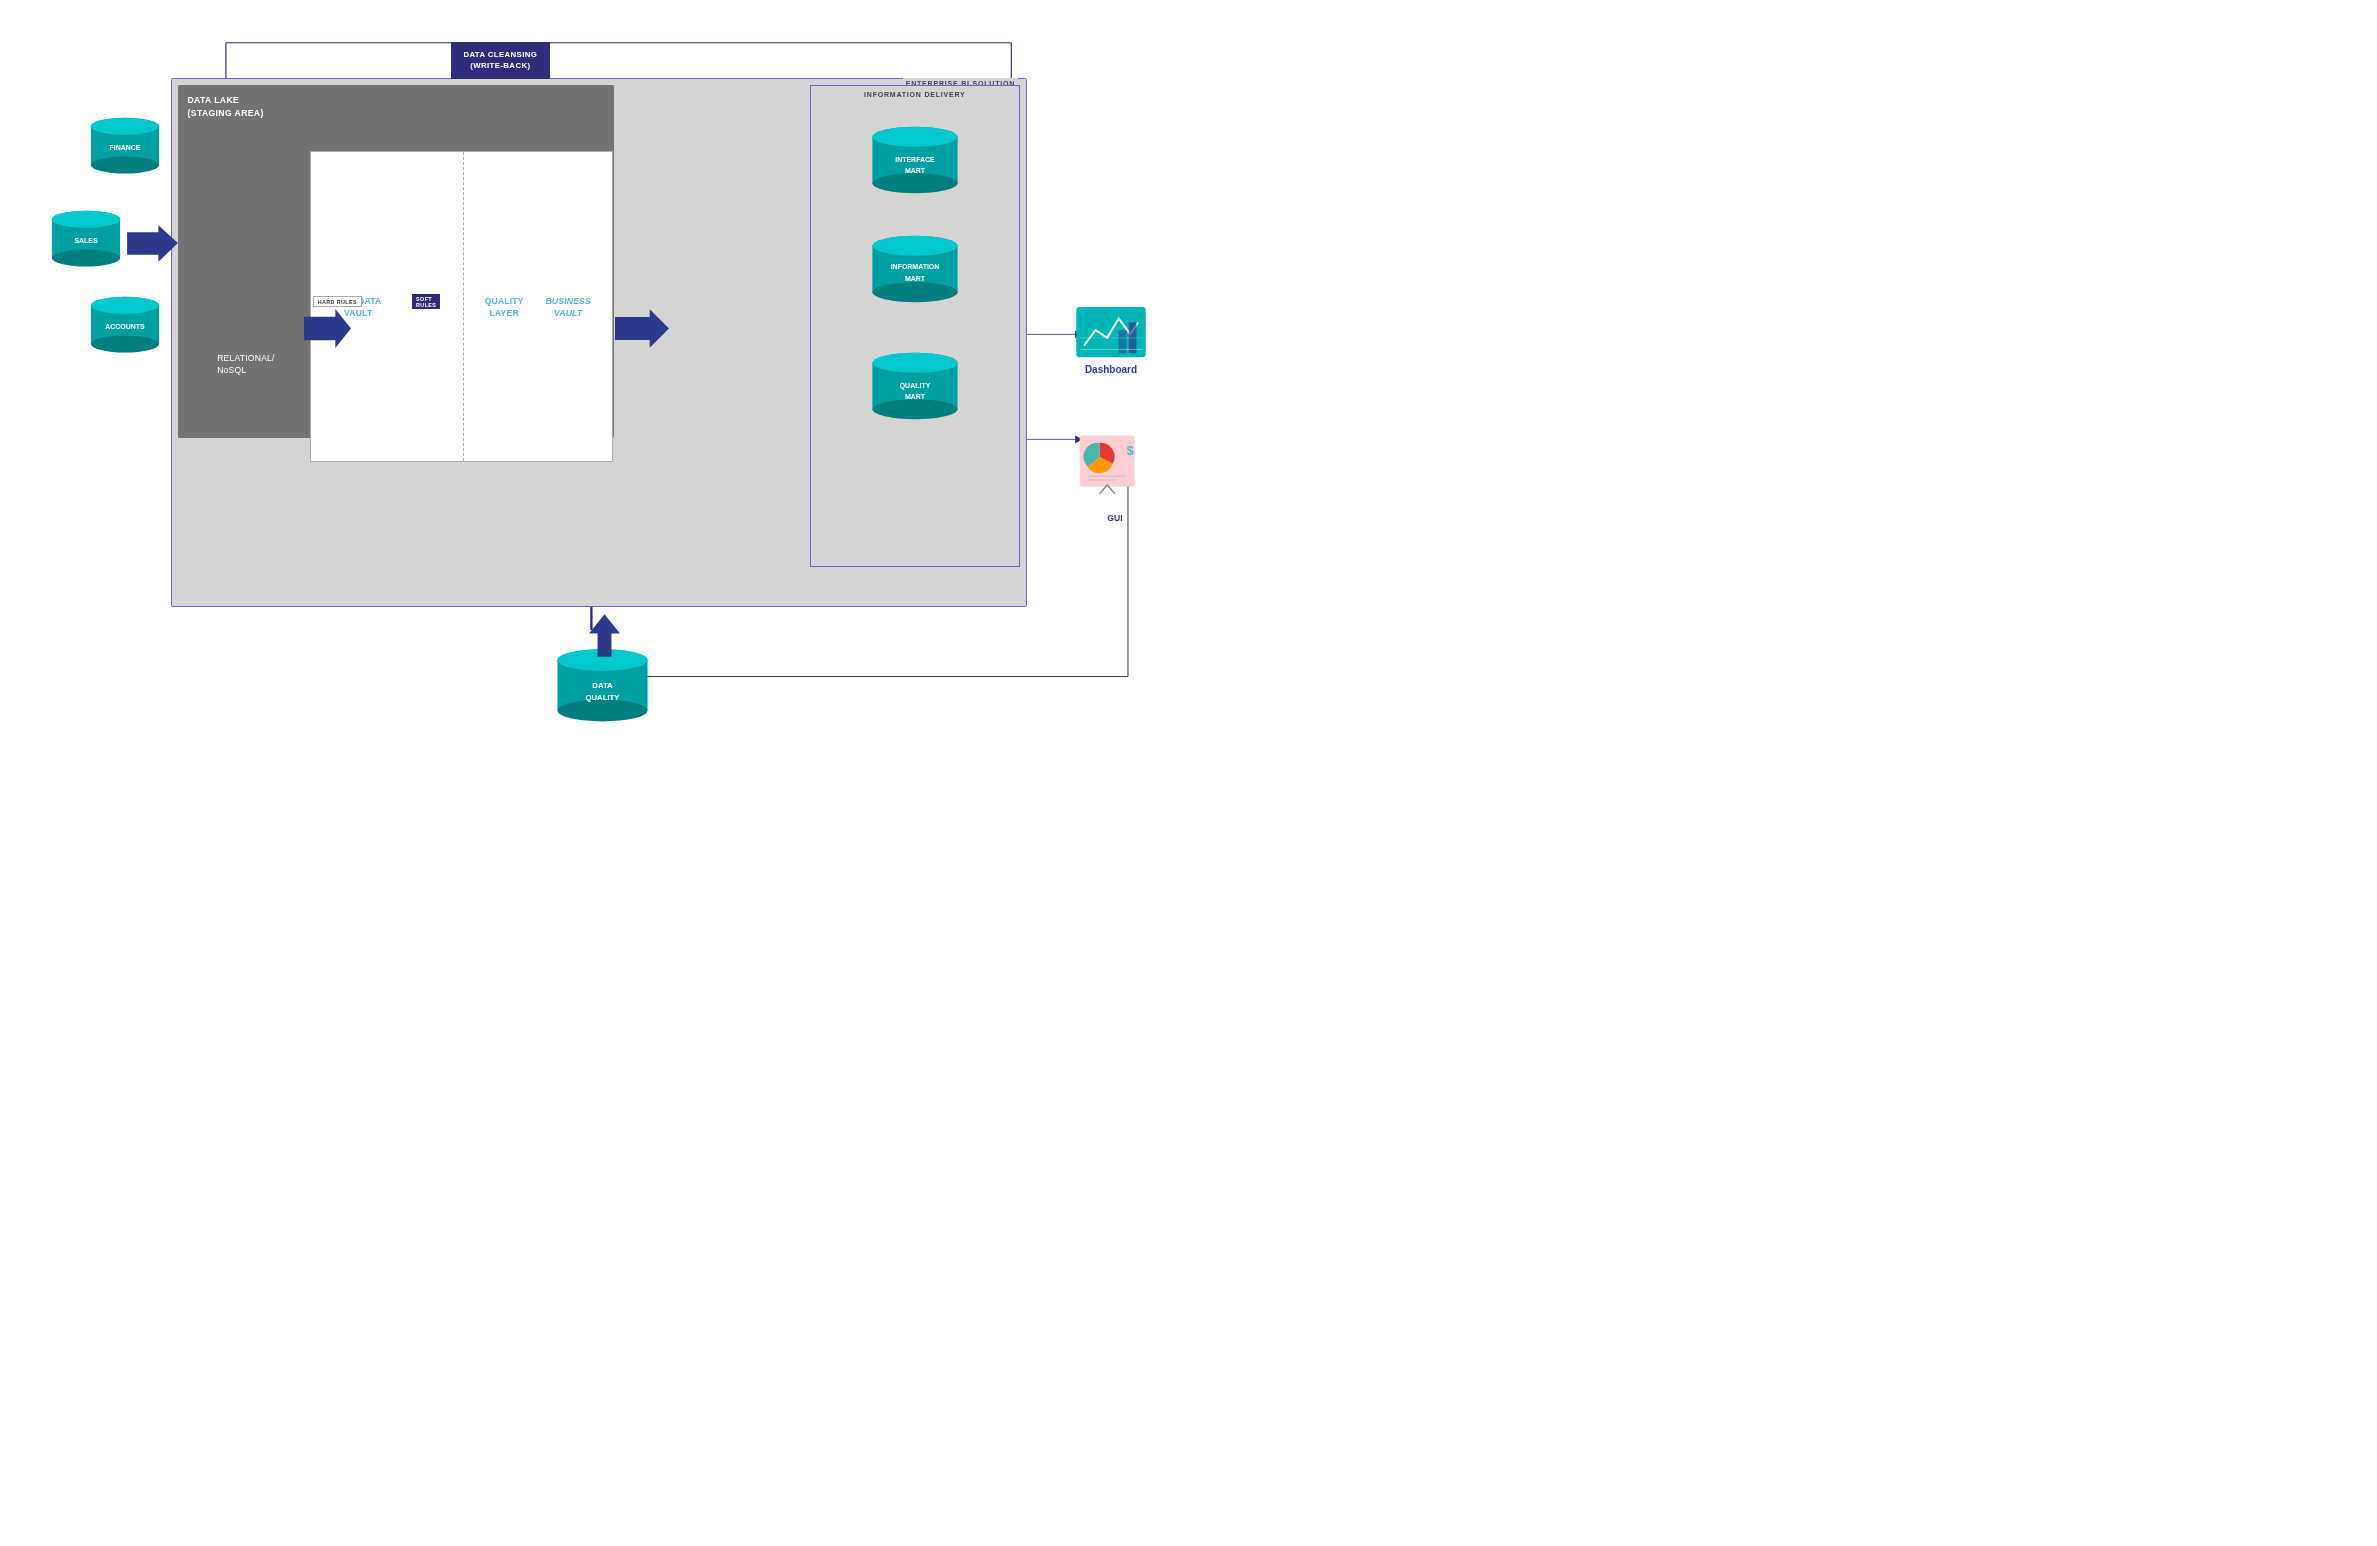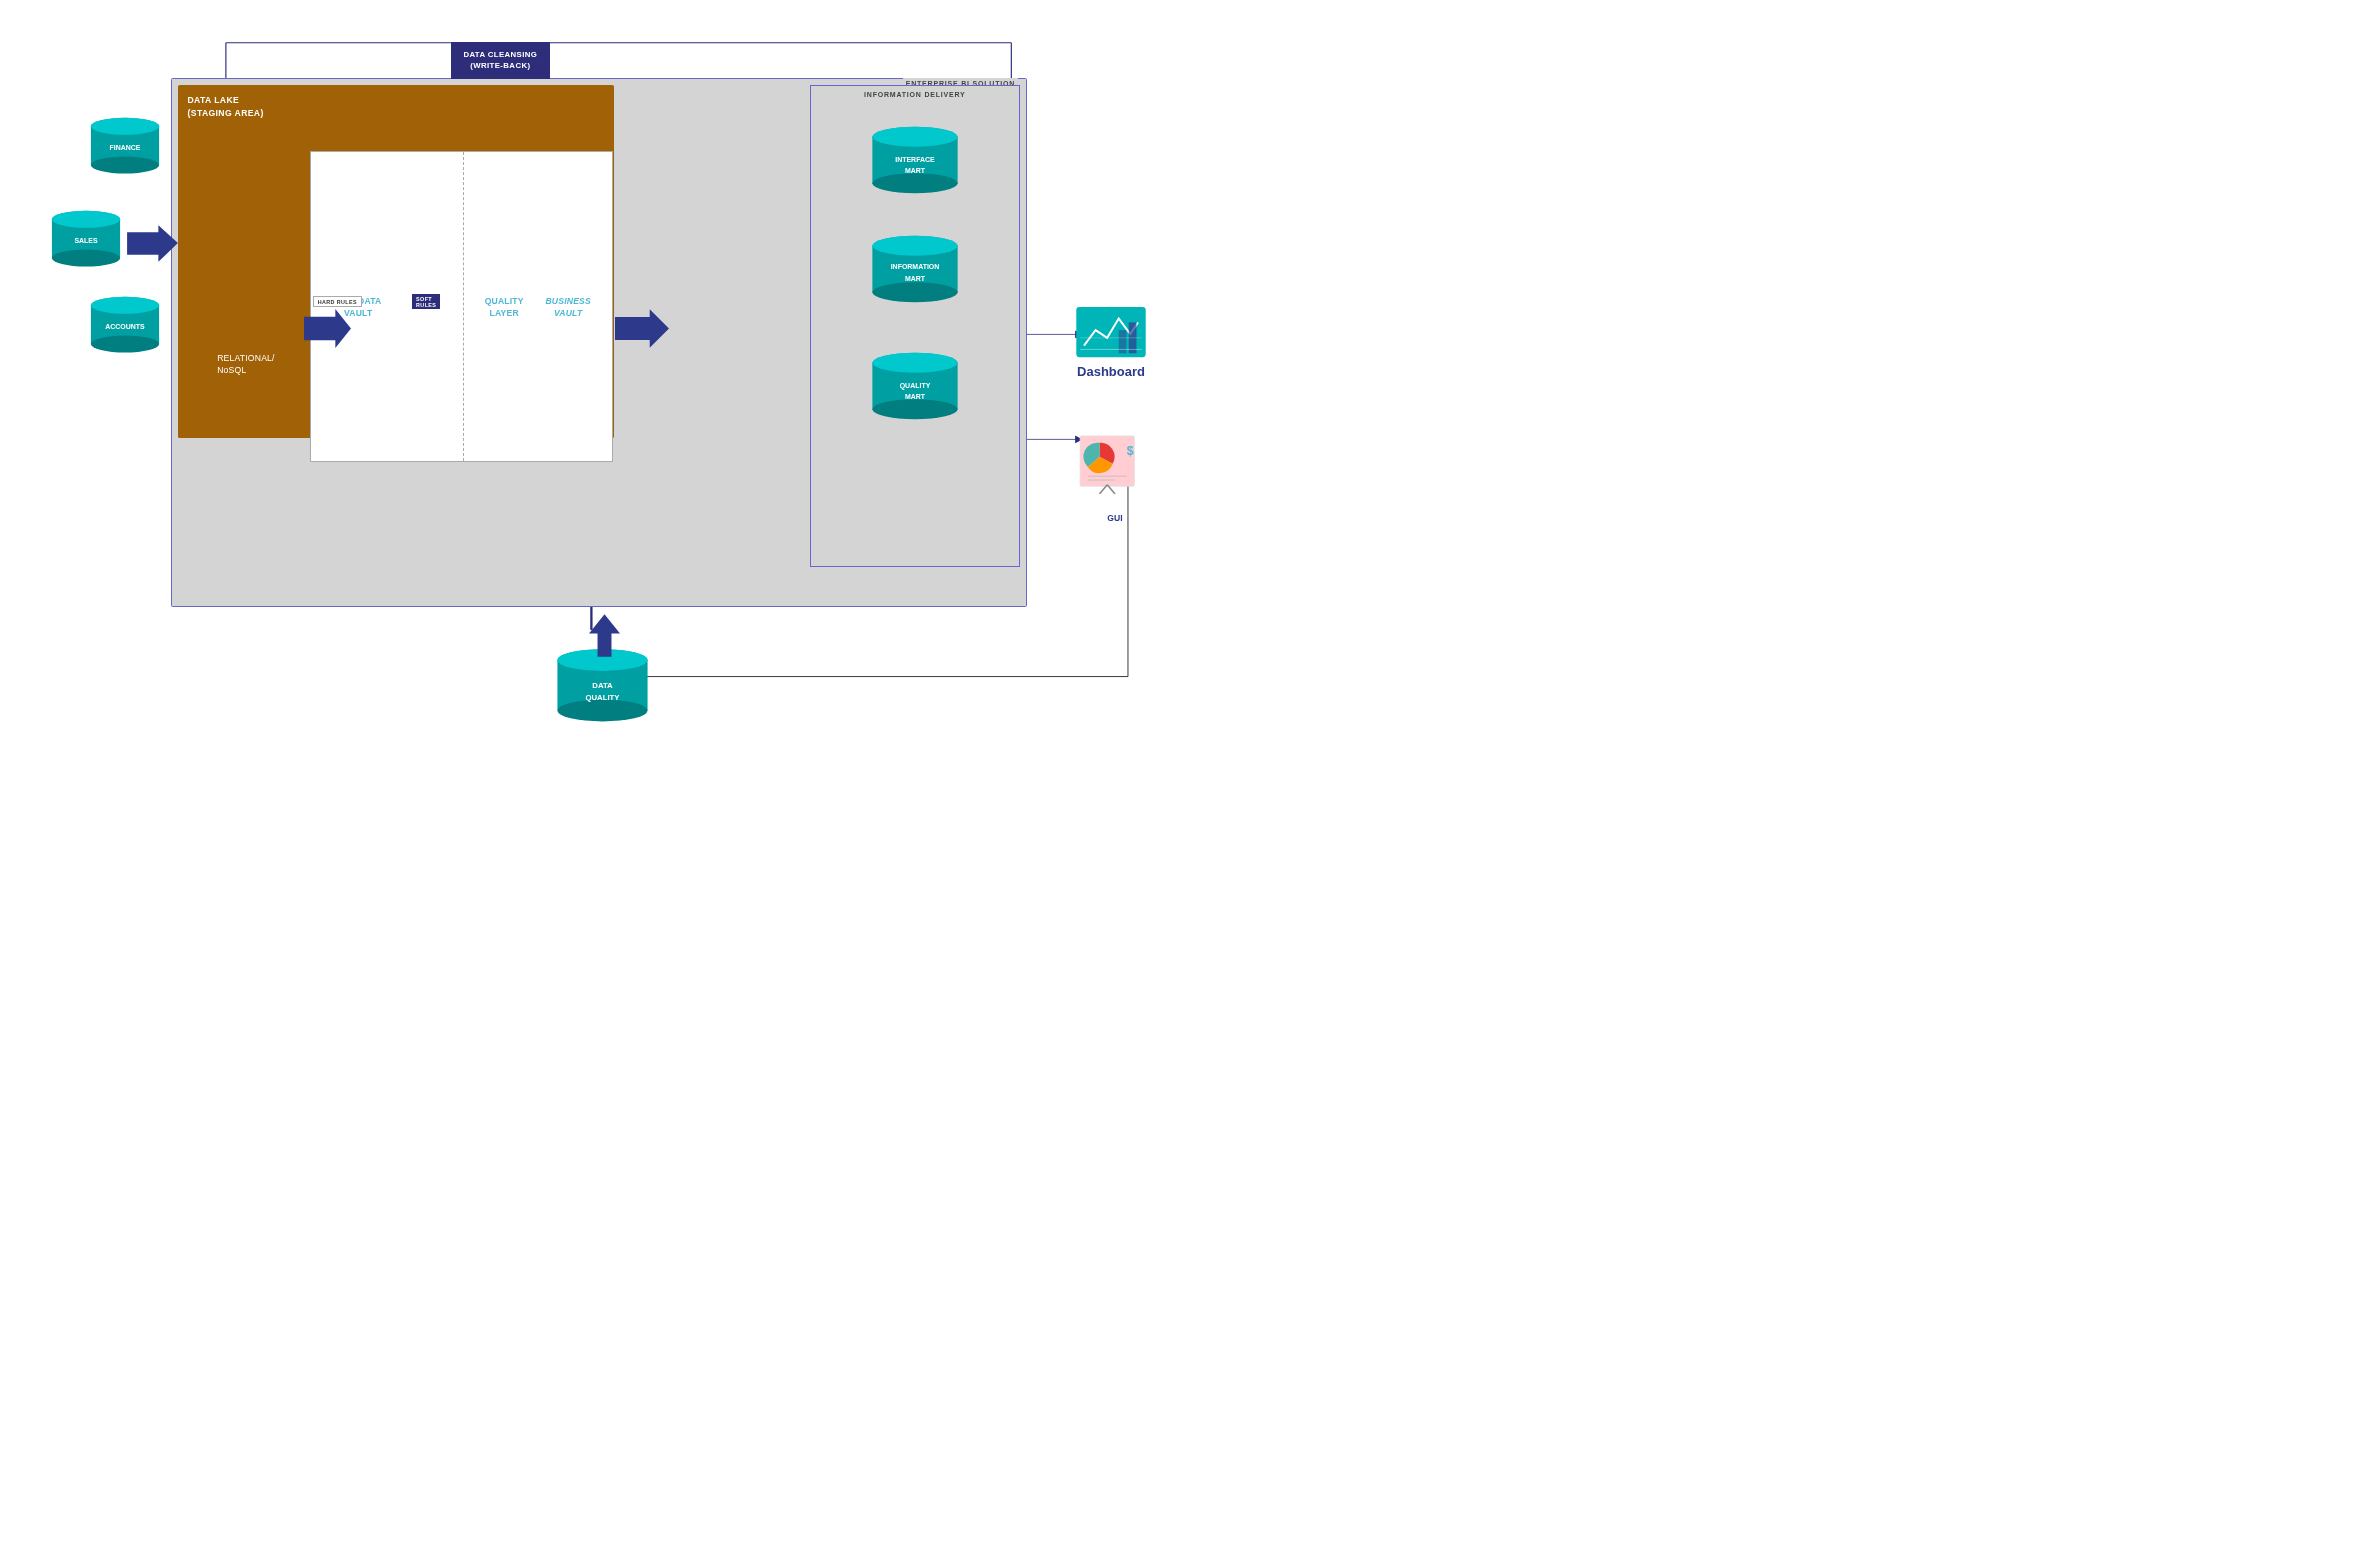--- a/index.html
+++ b/index.html
@@ -60,21 +60,21 @@
       padding: 1.6px 3.1px;
     }
 
     
     .data-lake {
       position: absolute;
       top: 6.2px;
       left: 6.2px;
       width: 436px;
       height: 353px;
-      background: #a16207;
+      background: #737373;
       border-radius: 1.6px;
     }
 
     .data-lake-label {
       position: absolute;
       top: 9.3px;
       left: 9.3px;
       color: #fff;
       font-size: 8.6px;
       font-weight: bold;
@@ -393,21 +393,21 @@
       <rect x="0" y="0" width="90" height="65" rx="4" fill="#00b5b8"></rect>
 
       <polyline points="10,50 25,30 40,40 55,15 70,35 80,20" stroke="white" stroke-width="2.5" fill="none"></polyline>
 
       <rect x="68" y="20" width="10" height="40" fill="#2d3a8c" opacity="0.7"></rect>
       <rect x="55" y="30" width="10" height="30" fill="#2d3a8c" opacity="0.5"></rect>
 
       <line x1="5" y1="55" x2="85" y2="55" stroke="white" stroke-width="1" opacity="0.5"></line>
       <line x1="5" y1="40" x2="85" y2="40" stroke="white" stroke-width="1" opacity="0.3"></line>
     </svg>
-    <div style="font-size:13px; font-weight:bold; color:#2d3a8c; margin-top:3.1px;">Dashboard</div>
+    <div style="font-size:10px; font-weight:bold; color:#2d3a8c; margin-top:3.1px;">Dashboard</div>
   </div>
 
   <div style="position:absolute; top:432px; right:35px; display:flex; flex-direction:column; align-items:center;">
     <svg width="78" height="62" viewBox="0 0 100 80">
 
       <rect x="5" y="5" width="70" height="65" rx="2" fill="#ffcdd2" stroke="#e0e0e0" stroke-width="1"></rect>
 
       <circle cx="30" cy="32" r="18" fill="none" stroke="#e0e0e0" stroke-width="1"></circle>
       <path d="M30,32 L30,14 A18,18 0 0,1 47,41 Z" fill="#e53935"></path>
       <path d="M30,32 L47,41 A18,18 0 0,1 15,45 Z" fill="#ff9800"></path>

